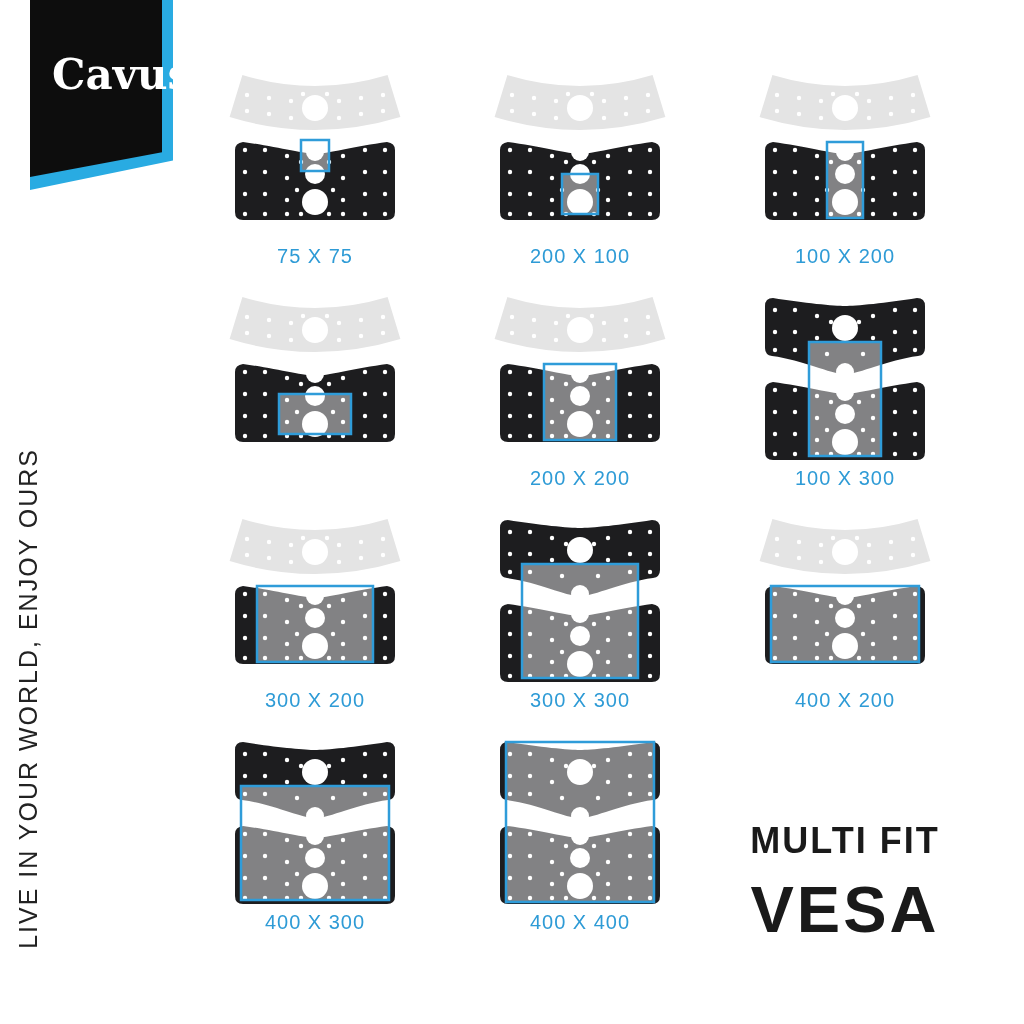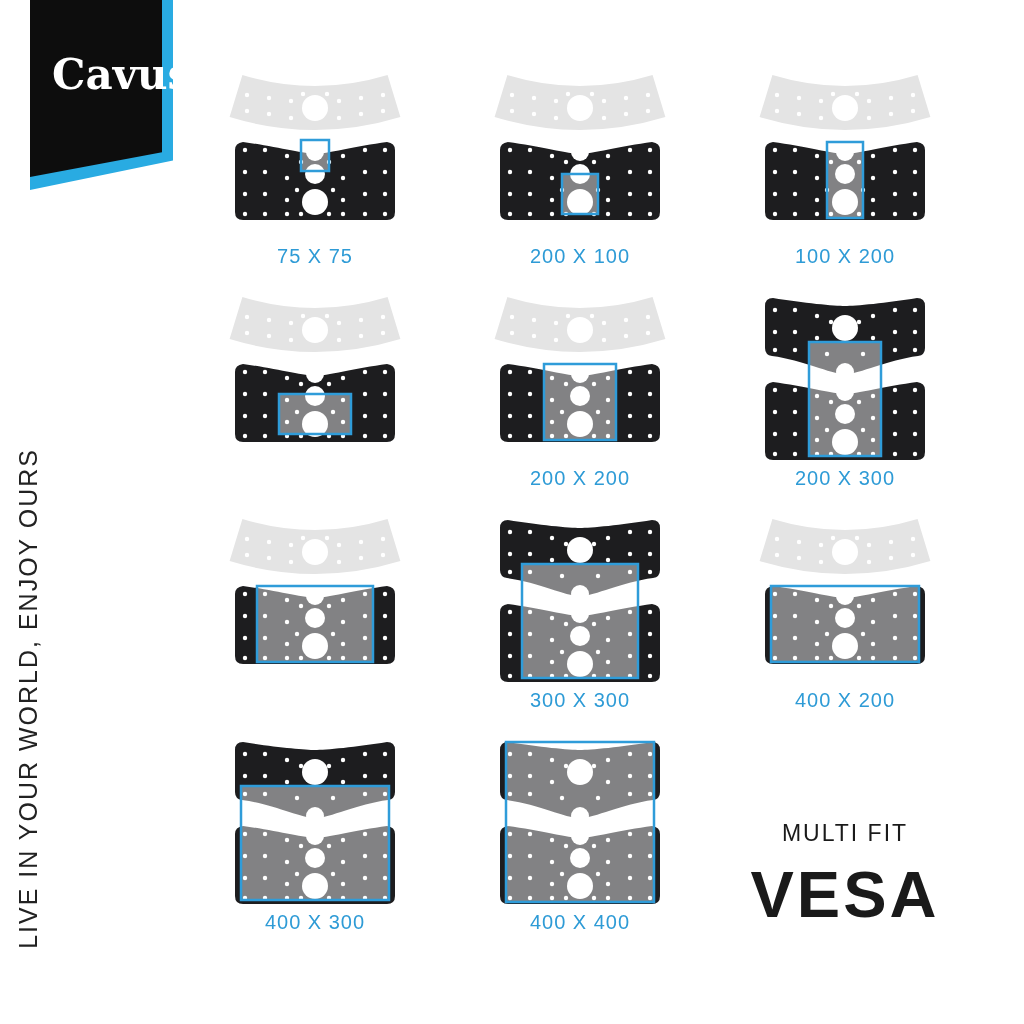--- a/index.html
+++ b/index.html
@@ -36,21 +36,21 @@
     column-gap:65px;row-gap:22px;
   }
   .tile{width:200px;}
   .tile svg{display:block;width:200px;height:175px;}
   .tile-label{
     margin-top:2px;text-align:center;font-size:20px;letter-spacing:1px;
     color:#2E9BD6;font-weight:400;
   }
   
   .fit-title{position:absolute;left:745px;top:820px;width:200px;text-align:center;color:#1a1a1a;}
-  .fit-line1{font-size:23px;font-weight:400;letter-spacing:2px;}
+  .fit-line1{font-size:36px;font-weight:700;letter-spacing:2px;}
   .fit-line2{font-size:65px;font-weight:600;letter-spacing:3px;margin-top:10px;}
 </style>
 </head>
 <body>
 
 <div class="canvas">
 
   <div class="logo">
     <div class="logo-blue"></div>
     <div class="logo-black"></div>
@@ -465,21 +465,21 @@
               <circle cx="52" cy="74" r="2.2" fill="#fff"></circle>
               <circle cx="66" cy="74" r="2.2" fill="#fff"></circle>
               <circle cx="94" cy="74" r="2.2" fill="#fff"></circle>
               <circle cx="108" cy="74" r="2.2" fill="#fff"></circle>
               <circle cx="130" cy="74" r="2.2" fill="#fff"></circle>
               <circle cx="150" cy="74" r="2.2" fill="#fff"></circle>
             </g>
           </g>
           <rect x="64" y="52" width="72" height="114" fill="rgba(255,255,255,0.45)" stroke="#2F9CD9" stroke-width="2.5"></rect>
         </svg>
-        <div class="tile-label">200 X 300</div>
+        <div class="tile-label">100 X 300</div>
       </div>
       <div class="tile">
         <svg viewBox="0 0 200 175">
           <g>
             <path d="M 21 28 Q 100 52 179 28" fill="none" stroke="#E4E4E4" stroke-width="44"></path>
             <g>
               <circle cx="100" cy="40" r="13" fill="#fff"></circle>
             </g>
             <g>
               <circle cx="32" cy="27" r="2.2" fill="#fff"></circle>
@@ -533,20 +533,21 @@
               <circle cx="52" cy="74" r="2.2" fill="#fff"></circle>
               <circle cx="66" cy="74" r="2.2" fill="#fff"></circle>
               <circle cx="94" cy="74" r="2.2" fill="#fff"></circle>
               <circle cx="108" cy="74" r="2.2" fill="#fff"></circle>
               <circle cx="130" cy="74" r="2.2" fill="#fff"></circle>
               <circle cx="150" cy="74" r="2.2" fill="#fff"></circle>
             </g>
           </g>
           <rect x="42" y="74" width="116" height="76" fill="rgba(255,255,255,0.45)" stroke="#2F9CD9" stroke-width="2.5"></rect>
         </svg>
+        <div class="tile-label">300 X 200</div>
       </div>
       <div class="tile">
         <svg viewBox="0 0 200 175">
           <g transform="translate(20,8)">
             <path d="M 8 0 C 38 5,70 8,80 8 C 90 8,122 5,152 0 Q 160 0,160 8 L 160 50 Q 160 57,153 58 C 122 62,95 76,80 76 C 65 76,38 62,7 58 Q 0 57,0 50 L 0 8 Q 0 0,8 0 Z" fill="#1D1D1F"></path>
             <g>
               <circle cx="80" cy="30" r="13" fill="#fff"></circle>
               <circle cx="80" cy="74" r="9" fill="#fff"></circle>
             </g>
             <g>

